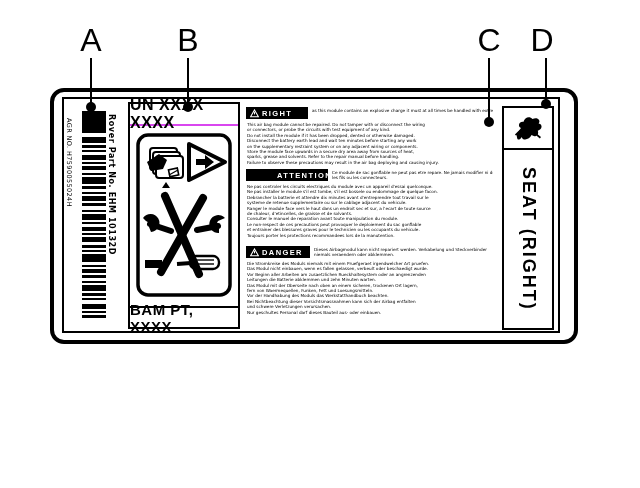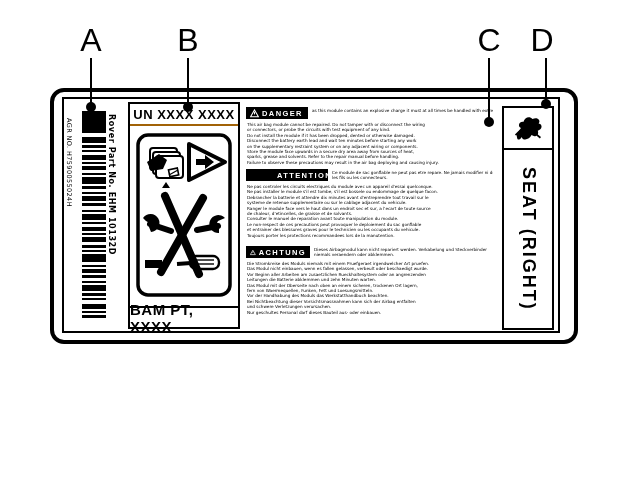--- a/index.html
+++ b/index.html
@@ -19,22 +19,22 @@
   
   .barcode{left:82px;top:111px;width:24px;height:210px;}
   .barcode .bar{width:100%;background:#000;}
   .vtext{writing-mode:vertical-rl;white-space:nowrap;}
   .agr-text{left:65px;top:118px;height:200px;font-family:"DejaVu Sans",sans-serif;font-size:6.5px;letter-spacing:.4px;}
   .part-text{left:107px;top:114px;height:210px;font-family:"DejaVu Sans",sans-serif;font-size:8px;font-weight:bold;letter-spacing:.6px;}
 
   
   .mid-panel{left:128px;top:102px;width:112px;height:227px;border:2px solid #000;box-sizing:border-box;
              display:flex;flex-direction:column;}
-  .un-row{height:20px;border-bottom:2px solid #a16207;display:flex;align-items:center;justify-content:center;
-          font-size:13px;font-weight:bold;letter-spacing:.5px;}
+  .un-row{height:20px;border-bottom:2px solid #d946ef;display:flex;align-items:center;justify-content:center;
+          font-size:16px;font-weight:bold;letter-spacing:.5px;}
   .picto-area{flex:1;display:flex;align-items:center;justify-content:center;}
   .bam-row{height:19px;border-top:2px solid #000;display:flex;align-items:center;justify-content:center;
            font-size:15px;font-weight:bold;letter-spacing:.5px;}
 
   
   .text-col{left:246px;top:0;width:247px;height:488px;}
   .warn-sec{position:absolute;left:0;width:247px;}
   .warn-bar{position:absolute;left:0;top:0;height:12px;background:#000;color:#fff;display:flex;align-items:center;
             gap:3px;padding:0 4px;box-sizing:border-box;font-size:7.5px;font-weight:bold;letter-spacing:1.4px;}
   .side-lines{position:absolute;top:1px;}
@@ -183,21 +183,21 @@
   </div>
 
   <div class="abs text-col">
 
     <div class="warn-sec" style="top:107px;">
       <div class="warn-bar" style="width:62px;">
         <svg width="9" height="9" viewBox="0 0 10 10">
           <path d="M5 1 L9.4 8.7 L0.6 8.7 Z" fill="none" stroke="#fff" stroke-width="1.2"></path>
           <line x1="5" y1="3.4" x2="5" y2="6" stroke="#fff" stroke-width="1.1"></line>
         </svg>
-        <span>DANGER</span>
+        <span>RIGHT</span>
       </div>
       <div class="tiny side-lines" style="left:66px;width:181px;">
           <div>as this module contains an explosive charge it must at all times be handled with extreme care</div>
         </div>
       <div class="tiny body-lines" style="top:15px;width:246px;">
           <div>This air bag module cannot be repaired. Do not tamper with or disconnect the wiring</div>
           <div>or connectors, or probe the circuits with test equipment of any kind.</div>
           <div>Do not install the module if it has been dropped, dented or otherwise damaged.</div>
           <div>Disconnect the battery earth lead and wait ten minutes before starting any work</div>
           <div>on the supplementary restraint system or on any adjacent wiring or components.</div>
@@ -232,21 +232,21 @@
           <div>Toujours porter les protections recommandees lors de la manutention.</div>
         </div>
     </div>
 
     <div class="warn-sec" style="top:246px;">
       <div class="warn-bar" style="width:64px;">
         <svg width="9" height="9" viewBox="0 0 10 10">
           <path d="M5 1 L9.4 8.7 L0.6 8.7 Z" fill="none" stroke="#fff" stroke-width="1.2"></path>
           <line x1="5" y1="3.4" x2="5" y2="6" stroke="#fff" stroke-width="1.1"></line>
         </svg>
-        <span>ACHTUNG</span>
+        <span>DANGER</span>
       </div>
       <div class="tiny side-lines" style="left:68px;width:179px;">
           <div>Dieses Airbagmodul kann nicht repariert werden. Verkabelung und Steckverbinder</div>
           <div>niemals veraendern oder abklemmen.</div>
         </div>
       <div class="tiny body-lines" style="top:15px;width:246px;">
           <div>Die Stromkreise des Moduls niemals mit einem Pruefgeraet irgendwelcher Art pruefen.</div>
           <div>Das Modul nicht einbauen, wenn es fallen gelassen, verbeult oder beschaedigt wurde.</div>
           <div>Vor Beginn aller Arbeiten am zusaetzlichen Rueckhaltesystem oder an angrenzenden</div>
           <div>Leitungen die Batterie abklemmen und zehn Minuten warten.</div>

